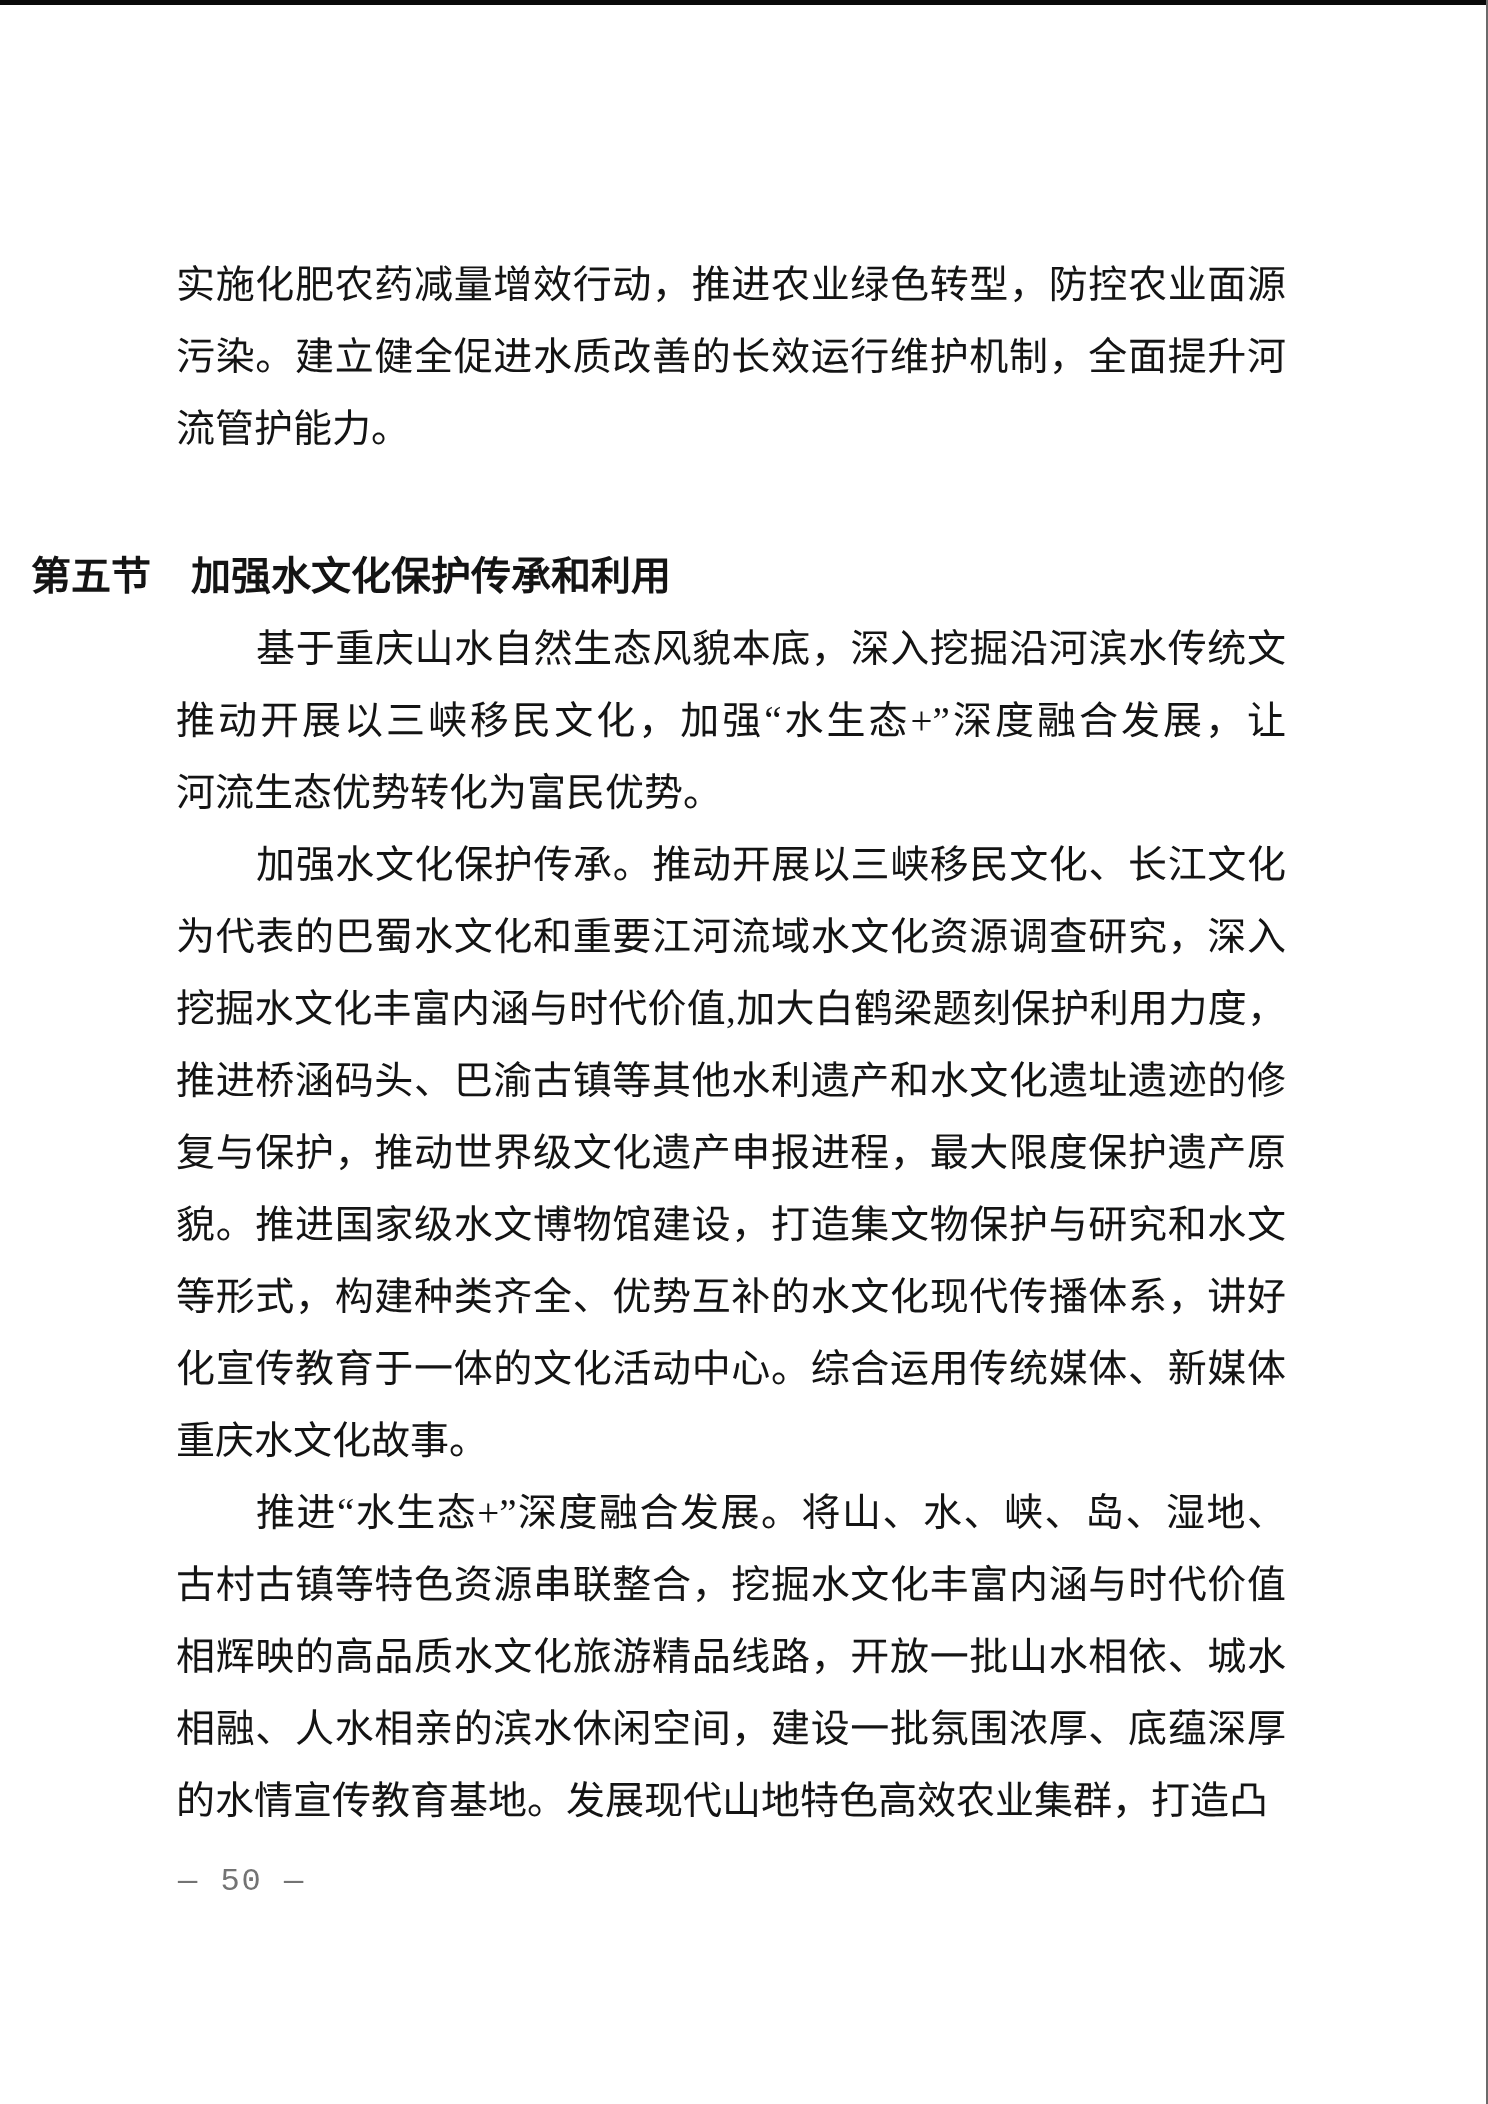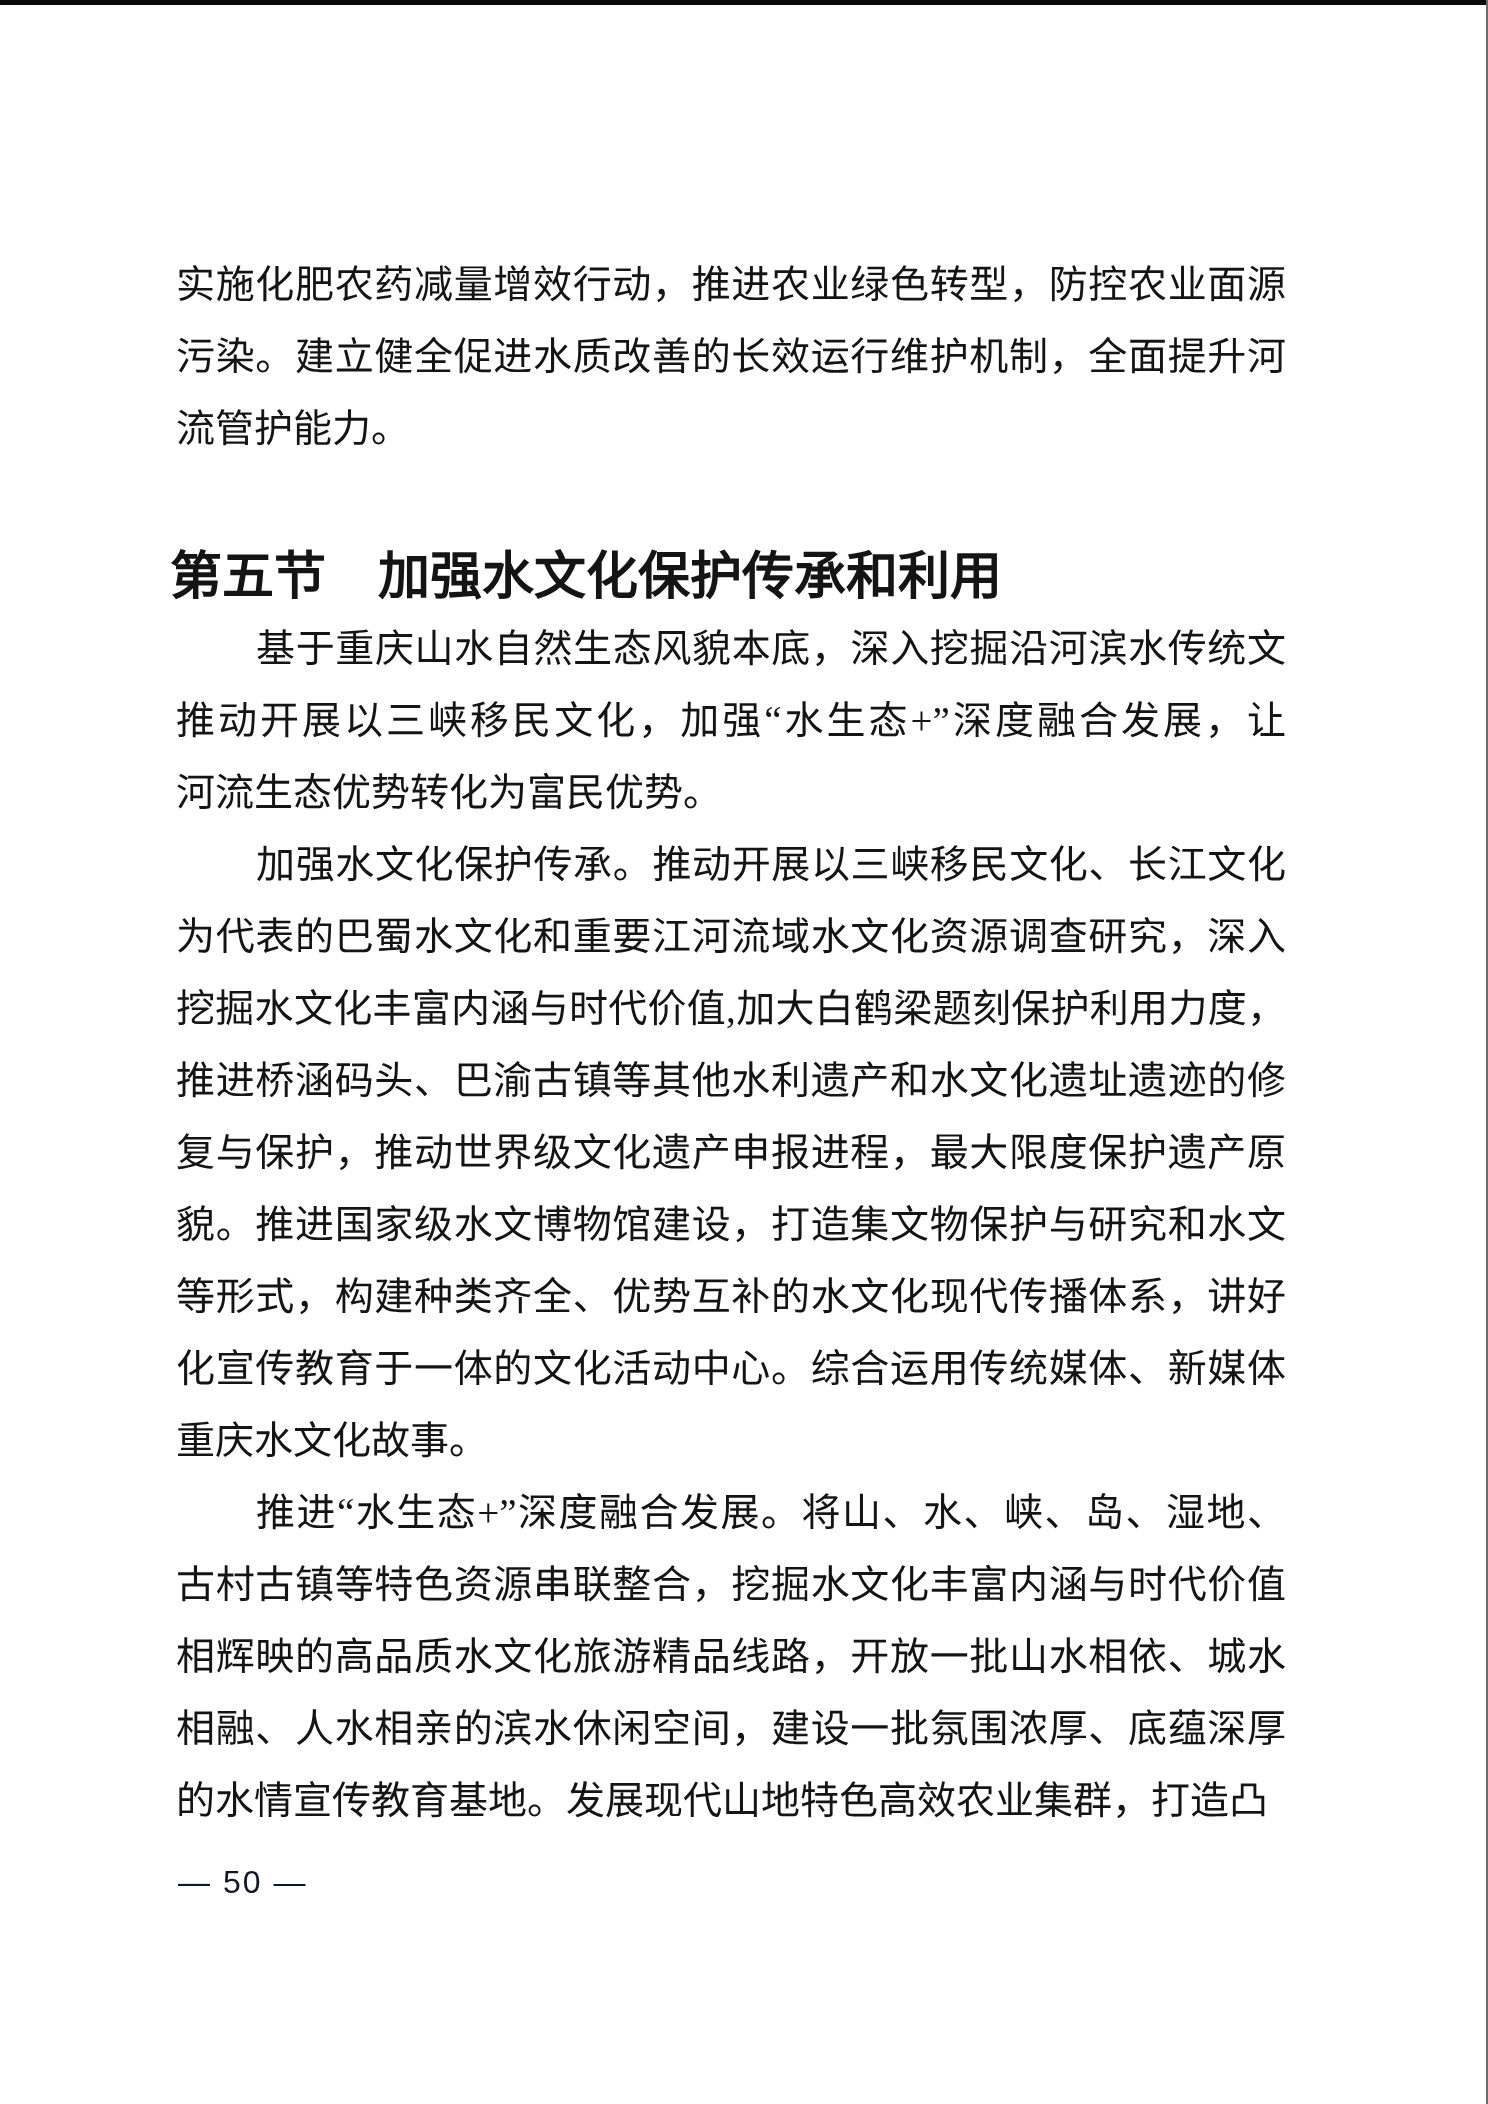--- a/index.html
+++ b/index.html
@@ -44,32 +44,32 @@
     text-align-last: left;
     -moz-text-align-last: left;
   }
   .line.indent { text-indent: 80px; }
   .heading {
     position: relative;
     left: -145px;
     margin-top: 76px;
     height: 72px;
     line-height: 72px;
-    text-align: center;
+    text-align: left;
     font-weight: bold;
-    font-size: 52px;
+    font-size: 40px;
   }
   .footer {
     position: absolute;
     left: 178px;
     top: 1862px;
-    font-family: Liberation Sans, sans-serif;
+    font-family: Liberation Mono, monospace;
     font-size: 32px;
     line-height: 40px;
-    color: #0f172a;
+    color: #737373;
     letter-spacing: 2px;
     text-align: center;
   }
 </style>
 </head>
 <body>
 
 <div class="page">
   <div class="edge-top"></div>
   <div class="edge-right"></div>

